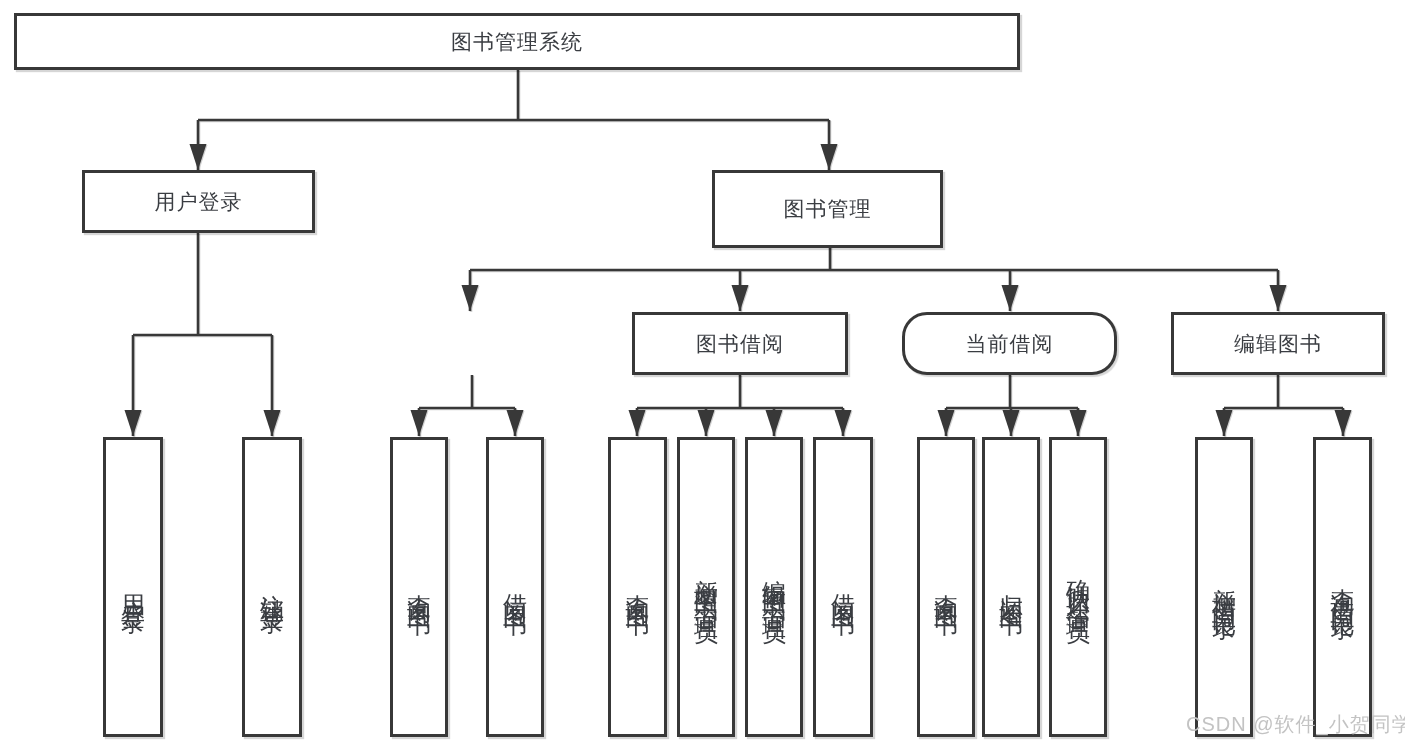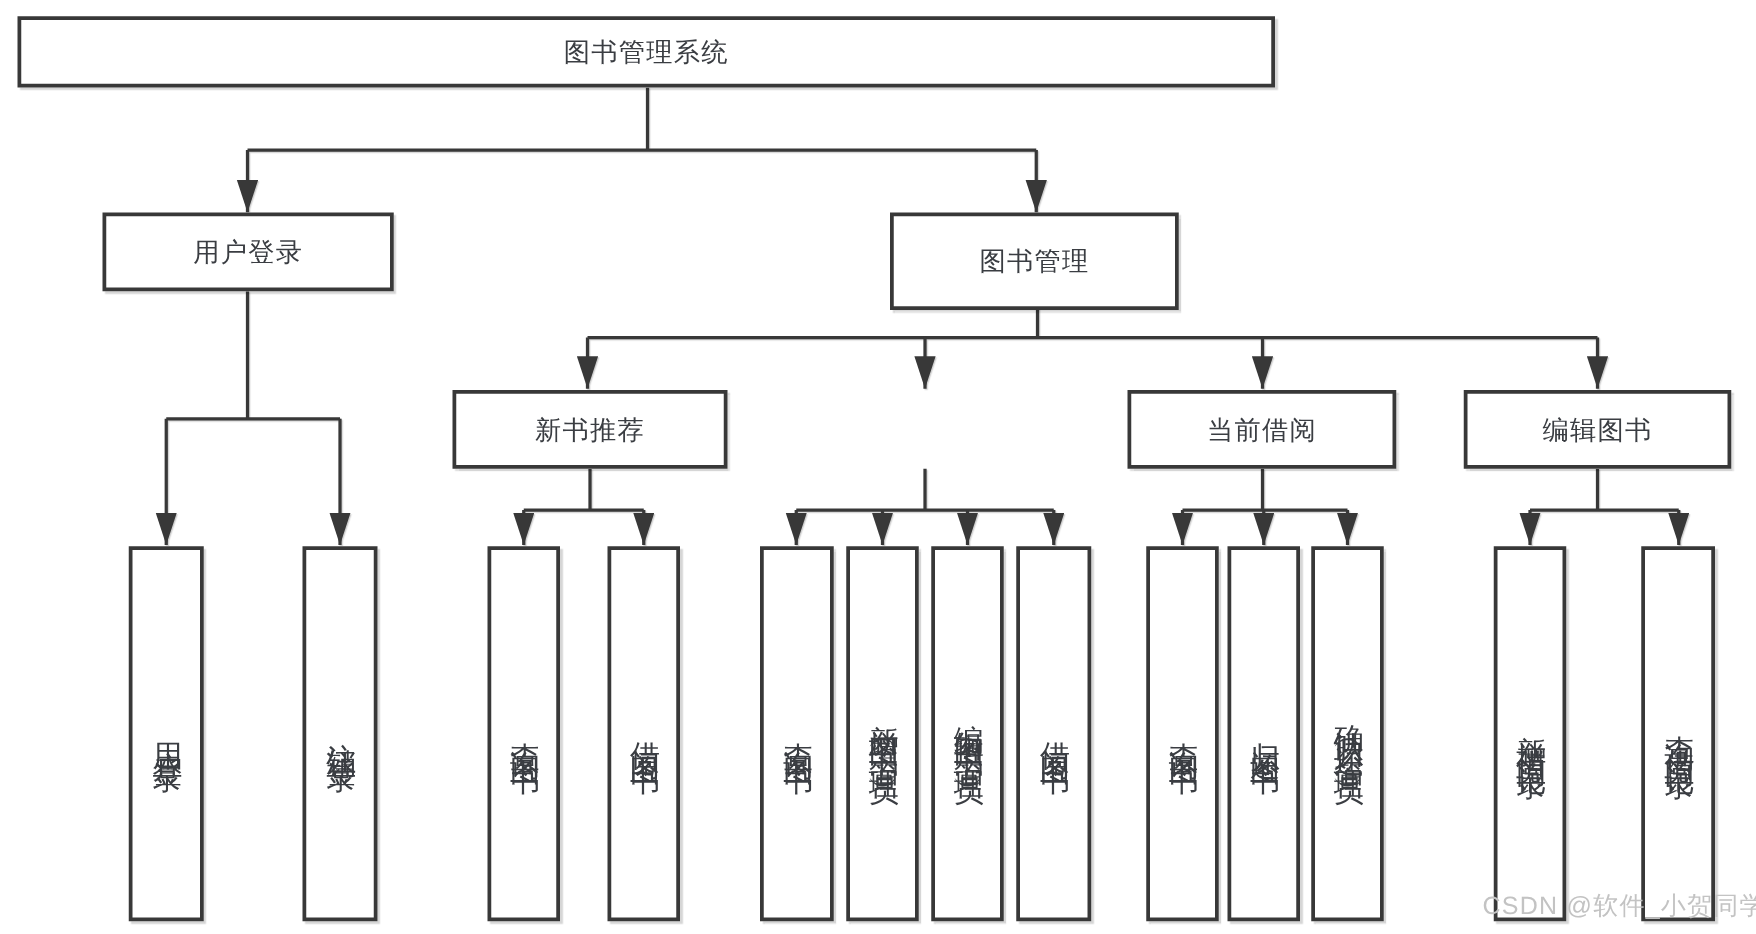--- a/index.html
+++ b/index.html
@@ -86,22 +86,22 @@
       <path d="M1224,408 V436" marker-end="url(#arrow)"></path>
       <path d="M1343,408 V436" marker-end="url(#arrow)"></path>
     </g>
   </svg>
 
   <div class="node hnode" style="left:14px;top:13px;width:1006px;height:57px;">图书管理系统</div>
 
   <div class="node hnode" style="left:82px;top:170px;width:233px;height:63px;">用户登录</div>
   <div class="node hnode" style="left:712px;top:170px;width:231px;height:78px;">图书管理</div>
 
-  <div class="node hnode" style="left:362px;top:312px;width:220px;height:63px;">新书推荐</div>
-  <div class="node hnode" style="left:902px;top:312px;width:215px;height:63px;">当前借阅</div>
+  <div class="node hnode" style="left:632px;top:312px;width:216px;height:63px;">图书借阅</div>
+  <div class="node hnode" style="left:902px;top:312px;width:215px;height:63px;border-radius:25px;">当前借阅</div>
   <div class="node hnode" style="left:1171px;top:312px;width:214px;height:63px;">编辑图书</div>
 
   <div class="node vnode" style="left:103px;top:437px;width:60px;height:300px;">用户登录</div>
   <div class="node vnode" style="left:242px;top:437px;width:60px;height:300px;">注销登录</div>
 
   <div class="node vnode" style="left:390px;top:437px;width:58px;height:300px;">查询图书</div>
   <div class="node vnode" style="left:486px;top:437px;width:58px;height:300px;">借阅图书</div>
 
   <div class="node vnode" style="left:608px;top:437px;width:59px;height:300px;">查询图书</div>
   <div class="node vnode" style="left:677px;top:437px;width:58px;height:300px;">新增图书（管理员）</div>

